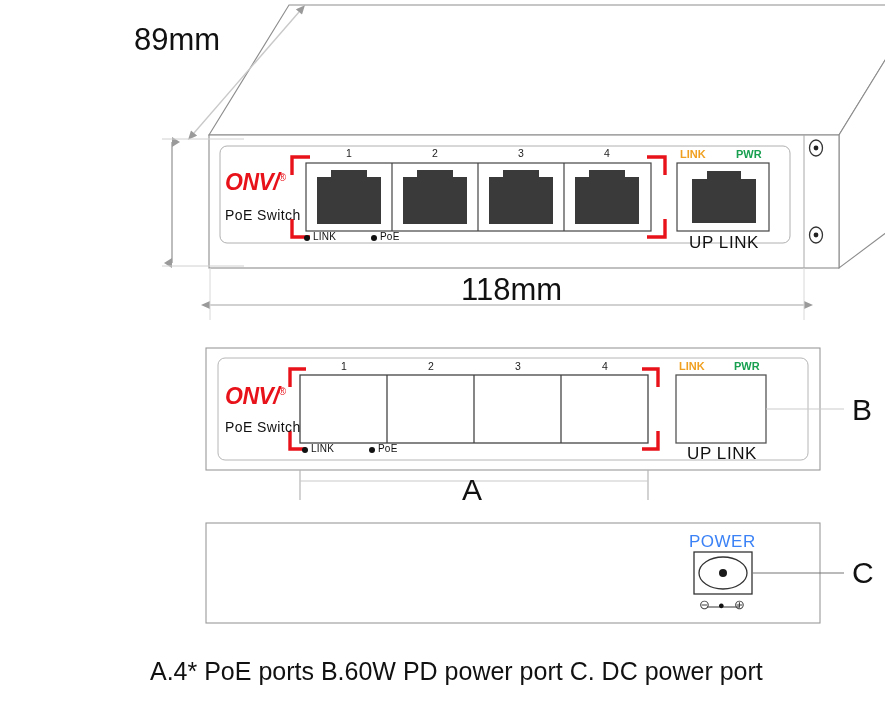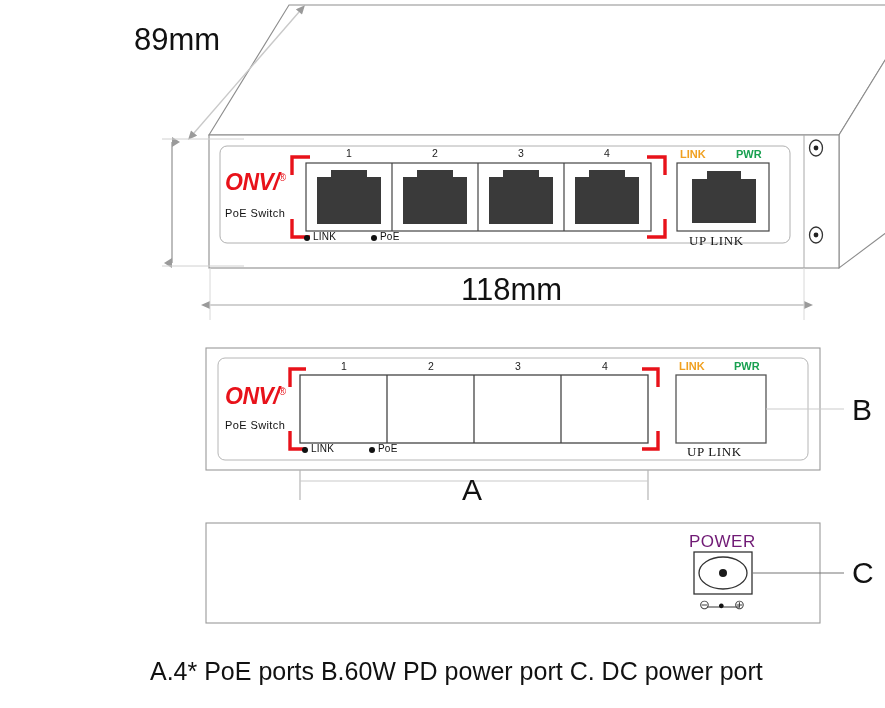--- a/index.html
+++ b/index.html
@@ -29,21 +29,21 @@
     position:absolute;font-family:"Liberation Sans",sans-serif;
     font-weight:bold;font-style:italic;font-size:23px;color:#e8121a;
     letter-spacing:-0.5px;white-space:nowrap;line-height:1;
   }
   .logo .reg{
     font-size:10px;font-style:normal;vertical-align:super;
     font-weight:normal;margin-left:1px;
   }
   .logo .slash{letter-spacing:-2px;}
   .sublogo{
-    position:absolute;font-size:11px;color:#111;white-space:nowrap;
+    position:absolute;font-size:14px;color:#111;white-space:nowrap;
     font-family:"Liberation Sans",sans-serif;letter-spacing:0.4px;
   }
   .portnum{
     position:absolute;font-size:10.5px;color:#222;white-space:nowrap;
     text-align:center;font-family:"Liberation Sans",sans-serif;
   }
   .led-txt{
     position:absolute;font-size:10px;color:#111;white-space:nowrap;
     font-family:"Liberation Sans",sans-serif;letter-spacing:0.2px;
   }
@@ -53,25 +53,25 @@
   }
   .lbl-link{
     position:absolute;font-size:11px;font-weight:bold;color:#f0a020;
     white-space:nowrap;font-family:"Liberation Sans",sans-serif;
   }
   .lbl-pwr{
     position:absolute;font-size:11px;font-weight:bold;color:#18a050;
     white-space:nowrap;font-family:"Liberation Sans",sans-serif;
   }
   .uplink-txt{
-    position:absolute;font-size:13px;color:#111;white-space:nowrap;
-    font-family:Liberation Serif, serif;letter-spacing:0.6px;
+    position:absolute;font-size:17px;color:#111;white-space:nowrap;
+    font-family:Liberation Sans, sans-serif;letter-spacing:0.6px;
   }
   .power-txt{
-    position:absolute;font-size:17px;color:#701a75;white-space:nowrap;
+    position:absolute;font-size:17px;color:#3b82f6;white-space:nowrap;
     font-family:"Liberation Sans",sans-serif;letter-spacing:0.5px;
   }
 </style>
 </head>
 <body>
 
 <div id="stage">
 
   <svg width="885" height="708" viewBox="0 0 885 708">
     <defs>

